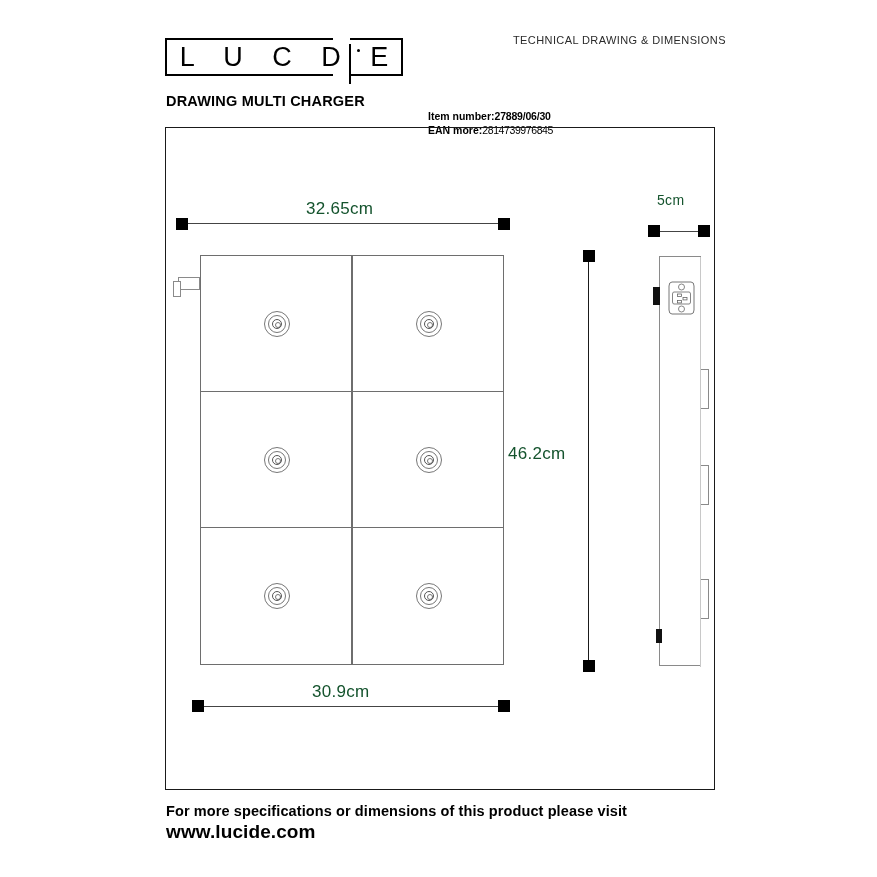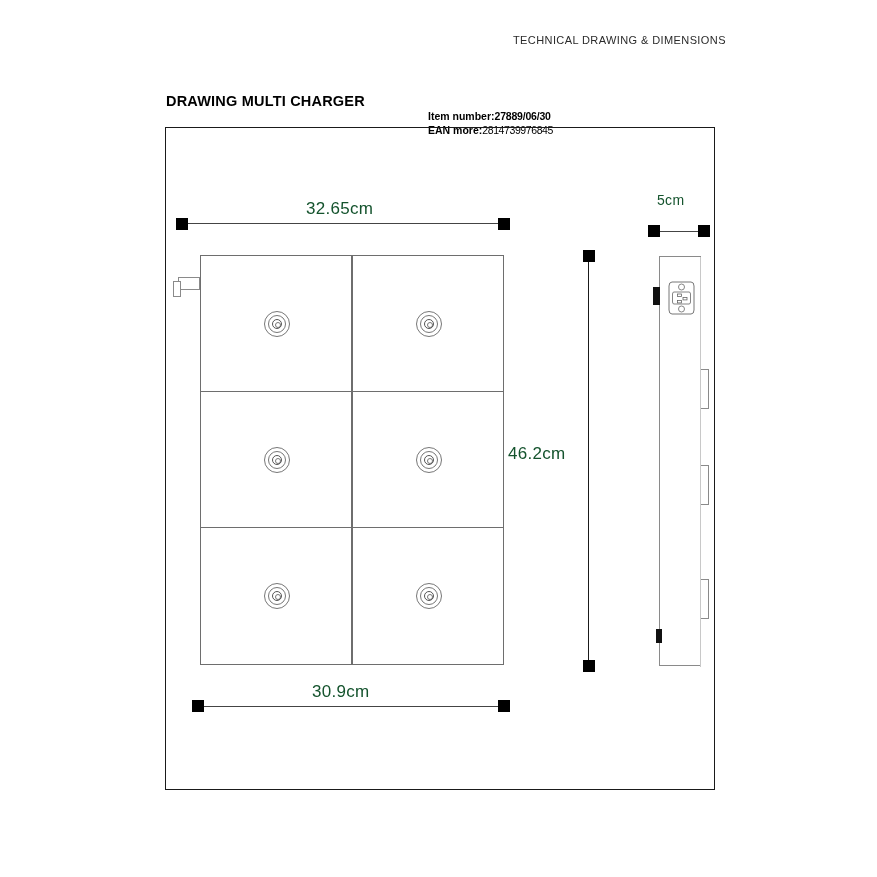--- a/index.html
+++ b/index.html
@@ -266,20 +266,27 @@
     font-weight: bold;
     letter-spacing: 0.1px;
     white-space: nowrap;
   }
 </style>
 </head>
 <body>
 
 <div class="page">
 
+  <div class="logo-box">
+    <div class="logo-border-left"></div>
+    <div class="logo-border-right"></div>
+    <div class="logo-divider"></div>
+    <div class="logo-text">L U C  D E</div>
+    <div class="logo-dot"></div>
+  </div>
 
   <div class="tech-caption">TECHNICAL DRAWING &amp; DIMENSIONS</div>
 
   <div class="product-title">DRAWING MULTI CHARGER</div>
 
   <div class="meta-block">
     <span class="meta-row">
       <span class="meta-label">Item number:</span><span class="meta-value">27889/06/30</span>
     </span>
     <span class="meta-row">
@@ -362,14 +369,16 @@
     </svg>
 
     <div class="side-tab" style="left:41px; top:112px; width:8px; height:40px;"></div>
     <div class="side-tab" style="left:41px; top:208px; width:8px; height:40px;"></div>
     <div class="side-tab" style="left:41px; top:322px; width:8px; height:40px;"></div>
 
     <div class="side-mark" style="left:-7px; top:30px; width:7px; height:18px;"></div>
     <div class="side-mark" style="left:-4px; top:372px; width:6px; height:14px;"></div>
   </div>
 
+  <div class="footer-line1">For more specifications or dimensions of this product please visit</div>
+  <div class="footer-line2">www.lucide.com</div>
 
 </div>
 
 </body></html>

